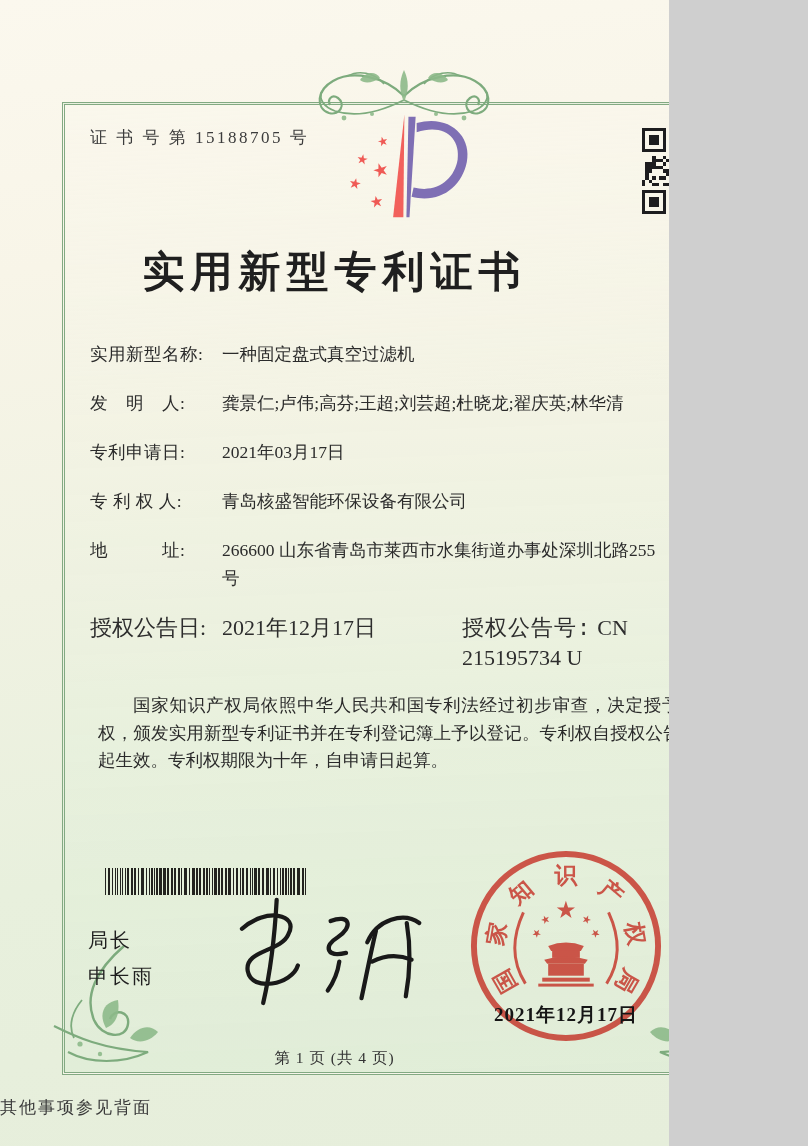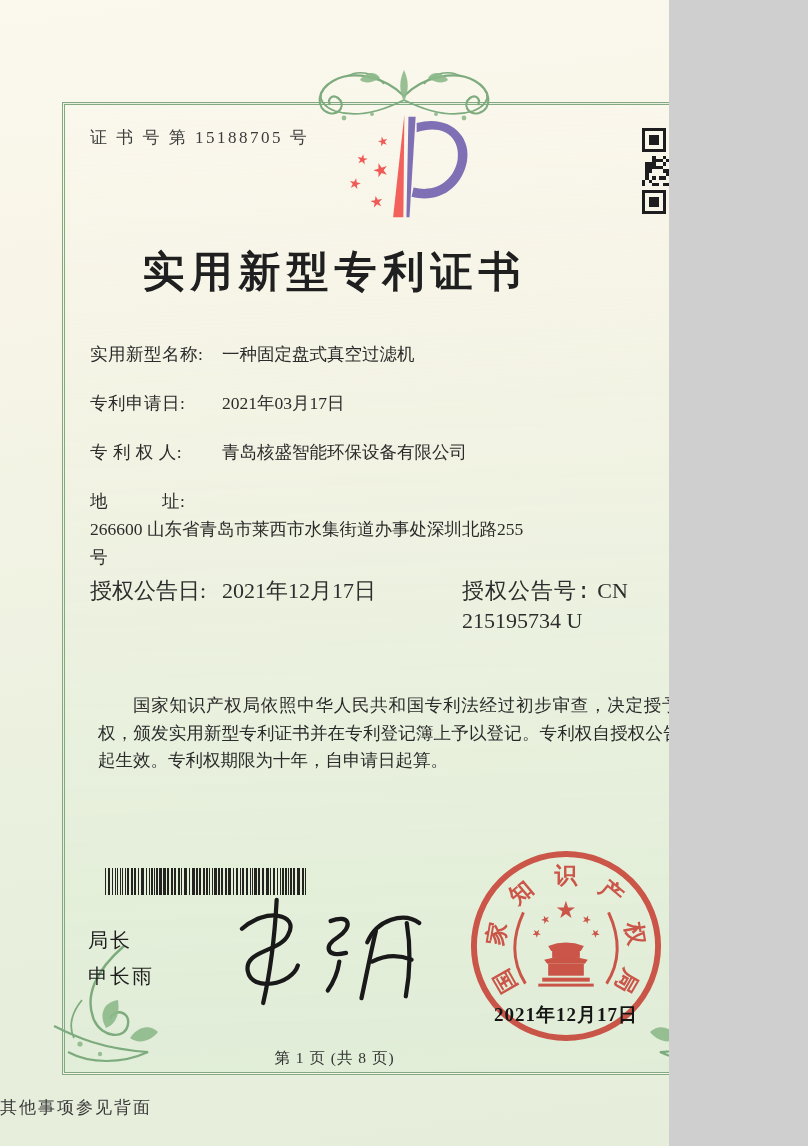--- a/index.html
+++ b/index.html
@@ -22,21 +22,21 @@
   .logo .star-g{fill:#ef5a55;font-family:"DejaVu Sans",sans-serif;}
   .qr{position:absolute;left:642px;top:128px;width:86px;height:86px;}
   .title{
     position:absolute;left:0;right:0;top:236px;margin:8px;text-align:center;
     font-size:42px;font-weight:bold;letter-spacing:6px;color:#1f1f1f;
   }
   .fields{position:absolute;left:90px;top:340px;width:636px;}
   .row{display:flex;margin-bottom:21px;font-size:17.5px;line-height:28px;color:#2b2b2b;}
   .row .lbl{width:132px;flex:none;letter-spacing:.5px;}
   .row .val{flex:1;}
-  .row-addr{margin-bottom:6px;flex-direction:column;}
+  .row-addr{margin-bottom:22px;}
   .grant-row{display:flex;font-size:22px;line-height:28px;}
   .grant-row .pair-l{width:372px;flex:none;display:flex;}
   .grant-row .pair-l .lbl{width:132px;flex:none;}
   .grant-row .pair-r .lbl{margin-right:6px;letter-spacing:1px;font-family:Liberation Mono, monospace;}
   .paras{position:absolute;left:90px;top:684px;width:634px;}
   .paras p{margin:8px;font-size:17.5px;line-height:27.5px;text-indent:2em;text-align:justify;color:#2a2a2a;}
   .barcode{position:absolute;left:105px;top:868px;width:205px;height:27px;}
   .signer{position:absolute;left:88px;top:922px;font-family:"Liberation Sans","DejaVu Sans",sans-serif;
           font-size:20px;line-height:36px;color:#1f1f1f;letter-spacing:2px;}
   .signature{position:absolute;left:215px;top:890px;width:212px;height:120px;}
@@ -378,20 +378,24 @@
     </svg>
 
   <h1 class="title">实用新型专利证书</h1>
 
   <div class="fields">
     <div class="row">
       <span class="lbl">实用新型名称:</span>
       <span class="val">一种固定盘式真空过滤机</span>
     </div>
     <div class="row">
+      <span class="lbl">发　明　人:</span>
+      <span class="val">龚景仁;卢伟;高芬;王超;刘芸超;杜晓龙;翟庆英;林华清</span>
+    </div>
+    <div class="row">
       <span class="lbl">专利申请日:</span>
       <span class="val">2021年03月17日</span>
     </div>
     <div class="row">
       <span class="lbl">专 利 权 人:</span>
       <span class="val">青岛核盛智能环保设备有限公司</span>
     </div>
     <div class="row row-addr">
       <span class="lbl">地　　　址:</span>
       <span class="val"><span>266600 山东省青岛市莱西市水集街道办事处深圳北路255</span><br><span>号</span></span>
@@ -514,16 +518,16 @@
       <path d="M78,114 Q100,107 122,114 L119,118 L81,118 Z"></path>
       <rect x="82" y="118" width="36" height="12"></rect>
       <rect x="76" y="132" width="48" height="4"></rect>
       <rect x="72" y="138" width="56" height="3"></rect>
       <path d="M57,66 C45,92 45,116 59,138" fill="none" stroke="#e2524b" stroke-width="3"></path>
       <path d="M143,66 C155,92 155,116 141,138" fill="none" stroke="#e2524b" stroke-width="3"></path>
     </g>
   </svg>
   <div class="seal-date">2021年12月17日</div>
 
-  <div class="page-num">第 1 页 (共 8 页)</div>
+  <div class="page-num">第 1 页 (共 4 页)</div>
   <div class="back-note">其他事项参见背面</div>
 
 </div>
 
 </body></html>

